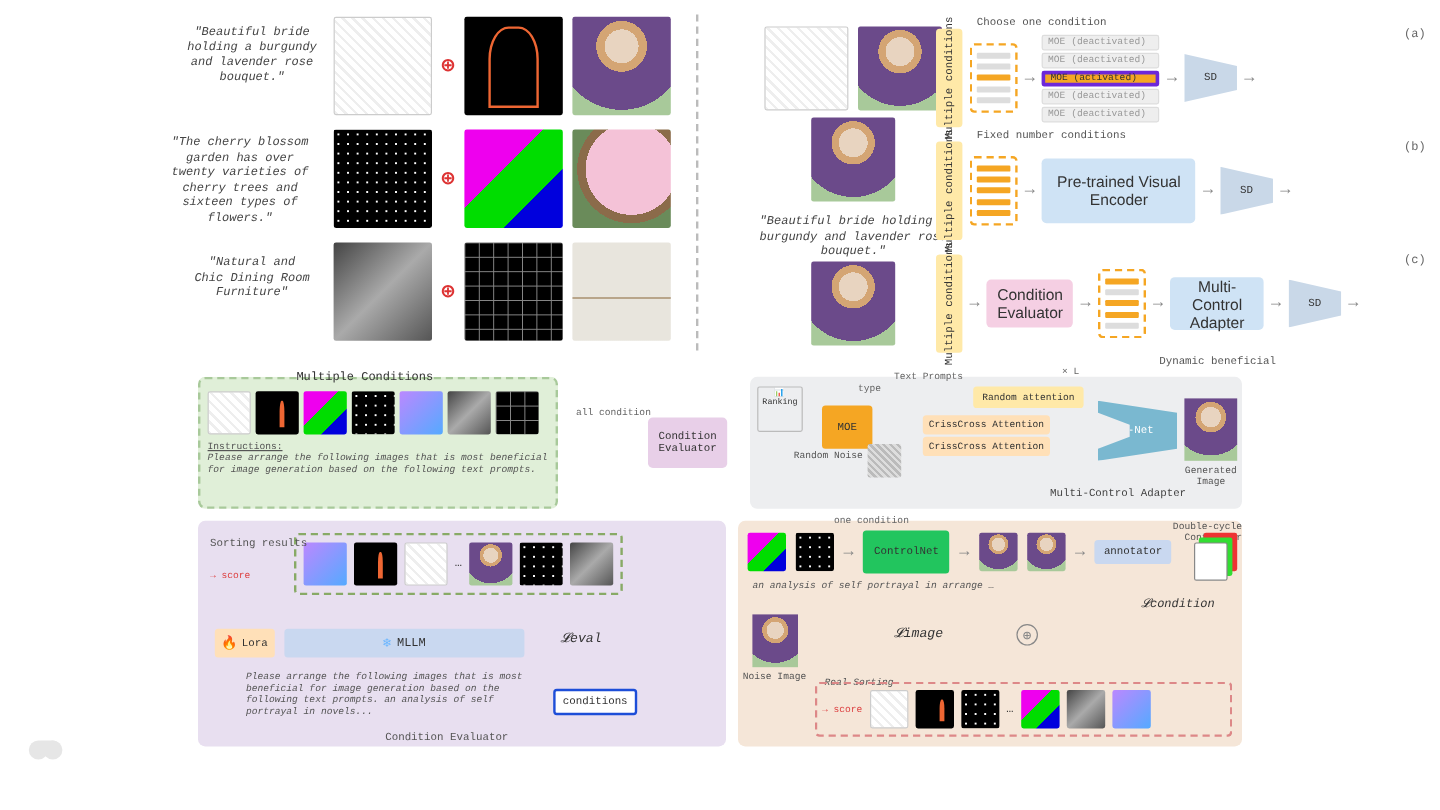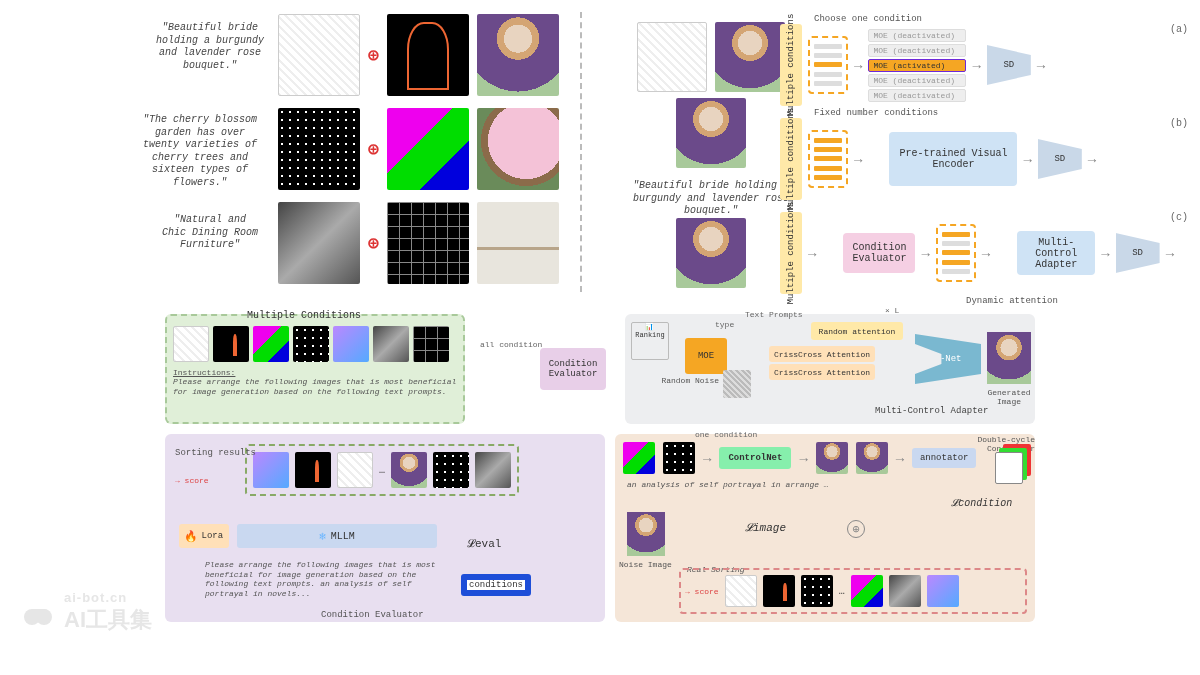--- a/index.html
+++ b/index.html
@@ -46,22 +46,22 @@
   .rc { top: 198px; }
   .mc-bar { width:22px; height:82px; background:#ffe9a8; border-radius:3px; display:flex; align-items:center; justify-content:center; }
   .mc-bar span { transform: rotate(-90deg); white-space:nowrap; font-size:9px; font-family:'Courier New',monospace;}
   .dots-box { width:40px; height:58px; border:2px dashed #f5a623; border-radius:4px; display:flex; flex-direction:column; justify-content:space-around; align-items:center; padding:4px;}
   .dot { width:28px; height:5px; background:#ddd; border-radius:1px;}
   .dot.on { background:#f5a623; }
   .label-above { position:absolute; font-size:9px; font-family:'Courier New',monospace; color:#555; white-space:nowrap;}
   .moe-col { display:flex; flex-direction:column; gap:2px; }
   .moe-chip { width:98px; height:13px; border-radius:2px; font-size:8px; display:flex; align-items:center; padding-left:4px; }
   .moe-off { background:#eee; color:#999; border:1px solid #ddd;}
-  .moe-on { background:#f5a623; color:#333; border:1px solid #6d28d9; }
-  .block { background:#cfe3f5; border-radius:4px; padding:6px 8px; font-size:10px; text-align:center; font-family:Liberation Mono, monospace; display:flex; align-items:center; justify-content:center;margin-left:21px;}
+  .moe-on { background:#f5a623; color:#333; border:3px solid #6d28d9; }
+  .block { background:#cfe3f5; border-radius:4px; padding:6px 8px; font-size:13px; text-align:center; font-family:Liberation Sans, sans-serif; display:flex; align-items:center; justify-content:center;}
   .block.pink { background:#f5cfe3; }
   .sd-block { width:44px; height:40px; background:#c9d8e8; clip-path: polygon(0 0,100% 25%,100% 75%,0 100%); display:flex; align-items:center; justify-content:center; font-size:9px;}
   .row-tag { position:absolute; right:2px; top:2px; font-size:10px; color:#666;}
   .arrow { color:#888; font-size:14px;}
   .label-below { position:absolute; font-size:9px; color:#555; white-space:nowrap;}
 
   
   .bottom { position:absolute; top:310px; left:165px; width:870px; height:330px;}
   .green-box { position:absolute; top:4px; left:0; width:300px; height:110px; background:#e0efd8; border:2px dashed #a8c99a; border-radius:6px; padding:6px;}
   .thumbs-row { display:flex; gap:4px; margin:4px 0 6px;}
@@ -88,29 +88,29 @@
   .gen-thumb { position:absolute; top:18px; left:362px; width:44px; height:52px; }
   .gen-label { position:absolute; top:74px; left:358px; font-size:8px; color:#555; text-align:center;}
   .mca-label { position:absolute; top:92px; left:250px; font-size:9px; color:#444;}
 
   .purple-box { position:absolute; top:124px; left:0; width:440px; height:188px; background:#e8dff0; border-radius:6px; padding:10px;}
   .sort-row { display:flex; align-items:center; gap:6px; padding:6px; border:2px dashed #8a6; border-radius:4px; width:fit-content; margin-left:70px;}
   .sort-label { position:absolute; top:14px; left:10px; font-size:9px; color:#555; line-height:1.2;}
   .score-label { position:absolute; top:42px; left:10px; font-size:8px; color:#d44;}
   .lora { position:absolute; top:90px; left:14px; width:50px; height:24px; background:#ffe0b8; border-radius:3px; display:flex; align-items:center; justify-content:center; gap:3px; font-size:9px;}
   .mllm { position:absolute; top:90px; left:72px; width:200px; height:24px; background:#c9d8f0; border-radius:3px; display:flex; align-items:center; justify-content:center; gap:5px; font-size:10px;}
-  .leval { position:absolute; top:104px; left:302px; font-size:11px; }
+  .leval { position:absolute; top:92px; left:302px; font-size:11px; font-style:italic; }
   .arrange-text { position:absolute; top:126px; left:40px; width:240px; font-size:8px; font-style:italic; color:#555; line-height:1.2;}
-  .cond-btn { position:absolute; top:140px; left:296px; width:70px; height:22px; border:6px solid #1d4ed8; border-radius:3px; display:flex; align-items:center; justify-content:center; font-size:9px; background:#fff;}
+  .cond-btn { position:absolute; top:140px; left:296px; width:70px; height:22px; border:2px solid #1d4ed8; border-radius:3px; display:flex; align-items:center; justify-content:center; font-size:9px; background:#fff;}
   .ce-label { position:absolute; top:176px; left:156px; font-size:9px; color:#555;}
 
   .peach-box { position:absolute; top:124px; left:450px; width:420px; height:188px; background:#f5e6d8; border-radius:6px; padding:8px;}
   .peach-row1 { display:flex; align-items:center; gap:8px; margin-bottom:6px;}
   .ptiny { width:32px; height:32px; border-radius:2px;}
-  .ctrl-block { width:72px; height:22px; background:#86efac; border-radius:3px; display:flex; align-items:center; justify-content:center; font-size:9px;font-weight:bold;}
+  .ctrl-block { width:72px; height:36px; background:#22c55e; border-radius:3px; display:flex; align-items:center; justify-content:center; font-size:9px;}
   .annot-block { width:64px; height:20px; background:#c9d8f0; border-radius:3px; display:flex; align-items:center; justify-content:center; font-size:9px;}
   .peach-text { font-size:8px; font-style:italic; color:#555; padding-left:4px;}
   .limg-label { position:absolute; top:88px; left:130px; font-size:11px; font-style:italic;}
   .lcond-label { position:absolute; top:64px; left:336px; font-size:10px; font-style:italic;}
   .src-thumb { position:absolute; top:78px; left:12px; width:38px; height:44px;}
   .src-label { position:absolute; top:126px; left:4px; font-size:8px; color:#555;}
   .plus-circ { position:absolute; top:86px; left:232px; width:18px; height:18px; border:1px solid #888; border-radius:50%; display:flex; align-items:center; justify-content:center; font-size:12px; color:#888;}
   .real-sort { position:absolute; top:134px; left:64px; right:8px; height:46px; border:2px dashed #d88; border-radius:4px; display:flex; align-items:center; gap:6px; padding:4px;}
   .rs-label { position:absolute; top:132px; left:72px; font-size:8px; color:#555; line-height:1.1;font-style:italic;}
   .dcc-label { position:absolute; top:2px; left:336px; font-size:8px; color:#555; line-height:1.1; text-align:right;}
@@ -221,21 +221,21 @@
       <span class="arrow">→</span>
       <div class="block pink" style="width:72px; height:40px;">Condition Evaluator</div>
       <span class="arrow">→</span>
       <div class="dots-box">
           <div class="dot on"></div>
           <div class="dot"></div>
           <div class="dot on"></div>
           <div class="dot on"></div>
           <div class="dot"></div>
         </div>
-      <span class="label-below" style="bottom:-10px; left:186px">Dynamic attention</span>
+      <span class="label-below" style="bottom:-10px; left:186px">Dynamic beneficial</span>
       <span class="arrow">→</span>
       <div class="block" style="width:78px; height:44px;">Multi-Control Adapter</div>
       <span class="arrow">→</span>
       <div class="sd-block">SD</div>
       <span class="arrow">→</span>
       <span class="row-tag">(c)</span>
     </div>
   </div>
 
   <div class="bottom">
@@ -339,18 +339,14 @@
       </div>
     </div>
   </div>
 
   <div class="watermark">
     <svg width="34" height="28" viewBox="0 0 34 28">
         <circle cx="10" cy="18" r="8" fill="#e6e6e6"></circle>
         <circle cx="22" cy="18" r="8" fill="#e6e6e6"></circle>
         <rect x="6" y="10" width="22" height="12" rx="6" fill="#e6e6e6"></rect>
       </svg>
-    <div>
-      <div class="wm-url">ai-bot.cn</div>
-      <div class="wm-name">AI工具集</div>
-    </div>
   </div>
 </div>
 
 </body></html>

